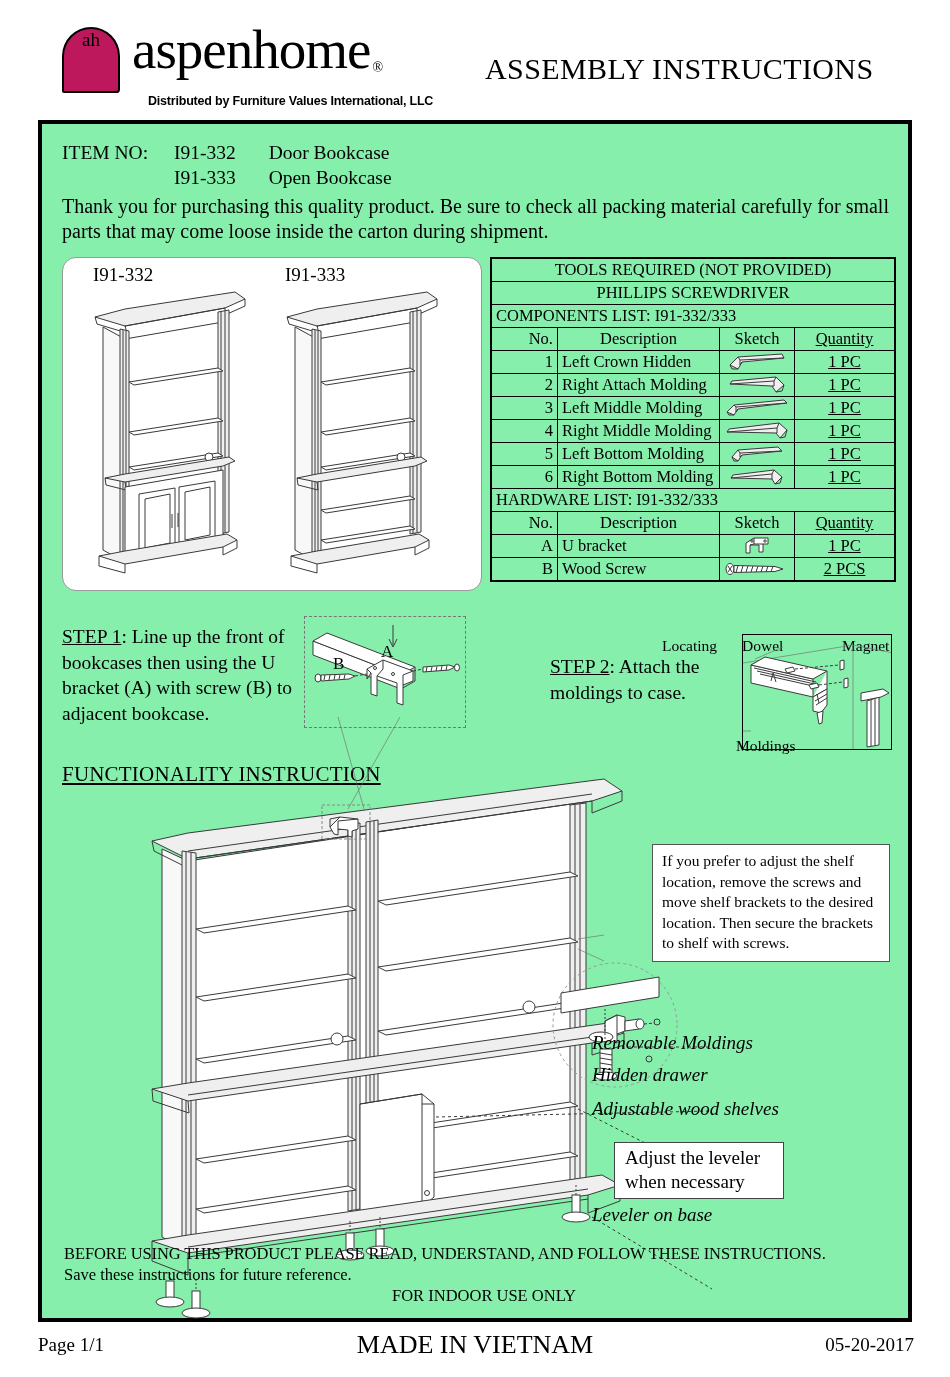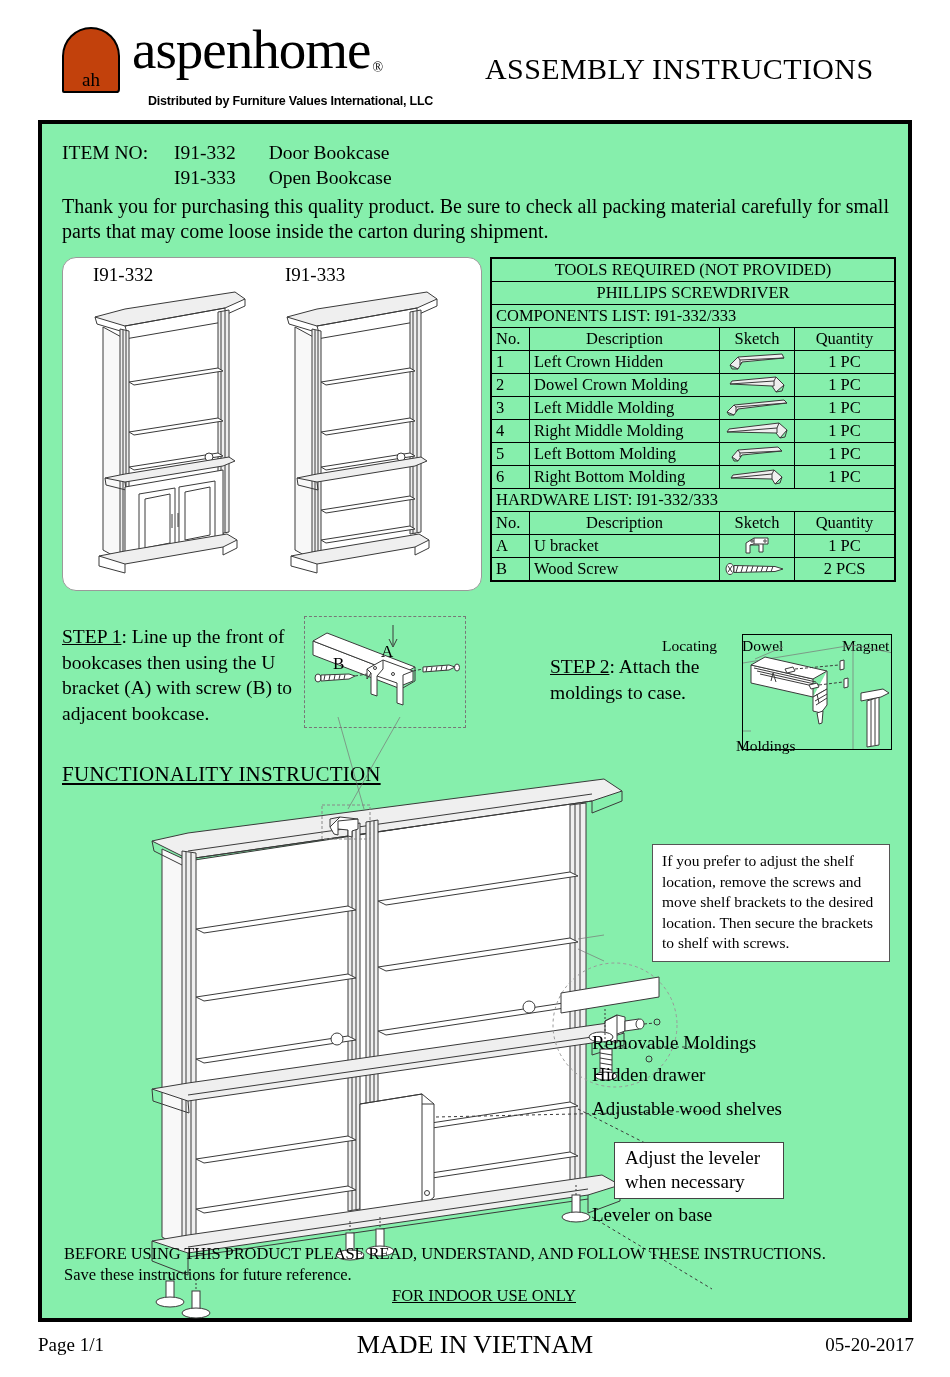--- a/index.html
+++ b/index.html
@@ -13,23 +13,23 @@
   .page { position: relative; width: 950px; height: 1377px; }
 
   
   .header { position: absolute; left: 0; top: 0; width: 950px; height: 118px; }
   .logo-block { position: absolute; left: 62px; top: 24px; width: 420px; }
   .logo-row { display: flex; align-items: flex-start; }
   .ah-badge {
     width: 58px; height: 66px;
     border: 2px solid #000;
     border-radius: 30px 30px 4px 2px;
-    display: flex; align-items: flex-end; justify-content: center;
+    display: flex; align-items: flex-start; justify-content: center;
     font-size: 19px; font-family: "Liberation Serif", serif;
-    background: #c2410c; margin-top: 3px;
+    background: #be185d; margin-top: 3px;
   }
   .brand {
     font-size: 55px; line-height: 0.95; letter-spacing: -1px;
     font-family: "Liberation Serif", serif; font-weight: 400;
     margin-left: 12px; margin-top: 8px;
   }
   .brand-reg { font-size: 14px; vertical-align: sub; margin-left: 2px; }
   .distributed {
     font-family: "Liberation Sans", sans-serif;
     font-size: 12.5px; font-weight: bold;
@@ -70,24 +70,24 @@
     width: 406px; border: 1px solid #000; border-collapse: collapse;
   }
   table.tbl { width: 100%; border-collapse: collapse; }
   table.tbl td, table.tbl th {
     border: 1px solid #000; font-size: 16.5px;
     font-family: "Liberation Serif", serif; font-weight: normal;
     padding: 1px 4px; height: 23px; vertical-align: middle;
   }
   .hdr-center { text-align: center; font-size: 17px; }
   .hdr-left { text-align: left; padding-left: 8px; font-size: 17px; }
-  .col-no { width: 38px; text-align: left; }
+  .col-no { width: 66px; text-align: right; }
   .col-desc { text-align: left; padding-left: 8px; }
   .col-sketch { width: 72px; text-align: center; padding: 0; }
-  .col-qty { width: 100px; text-align: center; }
+  .col-qty { width: 100px; text-align: center; text-decoration: underline; }
   .col-head { text-align: center; }
   .sketch-svg { display: block; margin: 0 auto; }
 
   
   .step1-text {
     position: absolute; left: 20px; top: 500px;
     width: 250px; font-size: 19.5px; line-height: 25.5px;
   }
   .u { text-decoration: underline; }
   .step1-diagram {
@@ -125,36 +125,36 @@
     position: absolute; left: 505px; top: 835px;
     width: 135px; height: 135px;
   }
 
   
   .note-box {
     position: absolute; left: 610px; top: 720px;
     width: 238px; border: 1px solid #555; background: #fff;
     padding: 6px 8px 7px 9px; font-size: 15.5px; line-height: 20.5px;
   }
-  .callout { position: absolute; font-size: 19px; white-space: nowrap; }
+  .callout { position: absolute; font-size: 19px; white-space: nowrap; font-style: italic; }
   .c-removable { left: 550px; top: 908px; }
   .c-hidden    { left: 550px; top: 940px; }
   .c-shelves   { left: 550px; top: 974px; }
   .c-leveler   { left: 550px; top: 1080px; }
   .leveler-box {
     position: absolute; left: 572px; top: 1018px;
     width: 170px; border: 1px solid #444; background: #fff;
     padding: 3px 8px 4px 10px; font-size: 19px; line-height: 24px;
   }
 
   
   .bottom-notes { position: absolute; left: 22px; top: 1120px; width: 830px; }
   .bn1 { font-size: 16.5px; letter-spacing: -0.1px; }
   .bn2 { font-size: 16.5px; margin-top: 1px; }
-  .bn3 { font-size: 16.5px; text-align: center; margin-top: 1px; padding-left: 10px; text-decoration: underline; }
+  .bn3 { font-size: 16.5px; text-align: center; margin-top: 1px; padding-left: 10px; }
 
   
   .footer { position: absolute; left: 0; top: 1330px; width: 950px; height: 47px; }
   .foot-left  { position: absolute; left: 38px; top: 4px; font-size: 19px; }
   .foot-mid   { position: absolute; left: 0; top: 0; width: 950px; text-align: center; font-size: 26px; }
   .foot-right { position: absolute; right: 36px; top: 4px; font-size: 19px; }
 
   svg { overflow: visible; }
   .ln { fill: none; stroke: #3a3a3a; stroke-width: 1; }
   .ln2 { fill: #fff; stroke: #3a3a3a; stroke-width: 1; }
@@ -291,21 +291,21 @@
             <svg class="sketch-svg" width="62" height="20" viewBox="0 0 62 20">
               <path class="fillgrey" d="M4 13 L12 5 L56 2 L58 6 L16 10 L12 17 Z"></path>
               <path class="ln" d="M12 5 L14 8 L58 6 M14 8 L14 13 L16 10 M4 13 L6 17 L12 17"></path>
             </svg>
           </td>
           <td class="col-qty">1 PC</td>
         </tr>
 
         <tr>
           <td class="col-no">2</td>
-          <td class="col-desc">Dowel Crown Molding</td>
+          <td class="col-desc">Right Attach Molding</td>
           <td class="col-sketch">
             <svg class="sketch-svg" width="62" height="20" viewBox="0 0 62 20">
               <path class="fillgrey" d="M6 6 L50 2 L58 10 L50 17 L46 11 L4 9 Z"></path>
               <path class="ln" d="M50 2 L48 6 L4 9 M48 6 L48 11 L46 11 M58 10 L56 16 L50 17"></path>
             </svg>
           </td>
           <td class="col-qty">1 PC</td>
         </tr>
 
         <tr>

